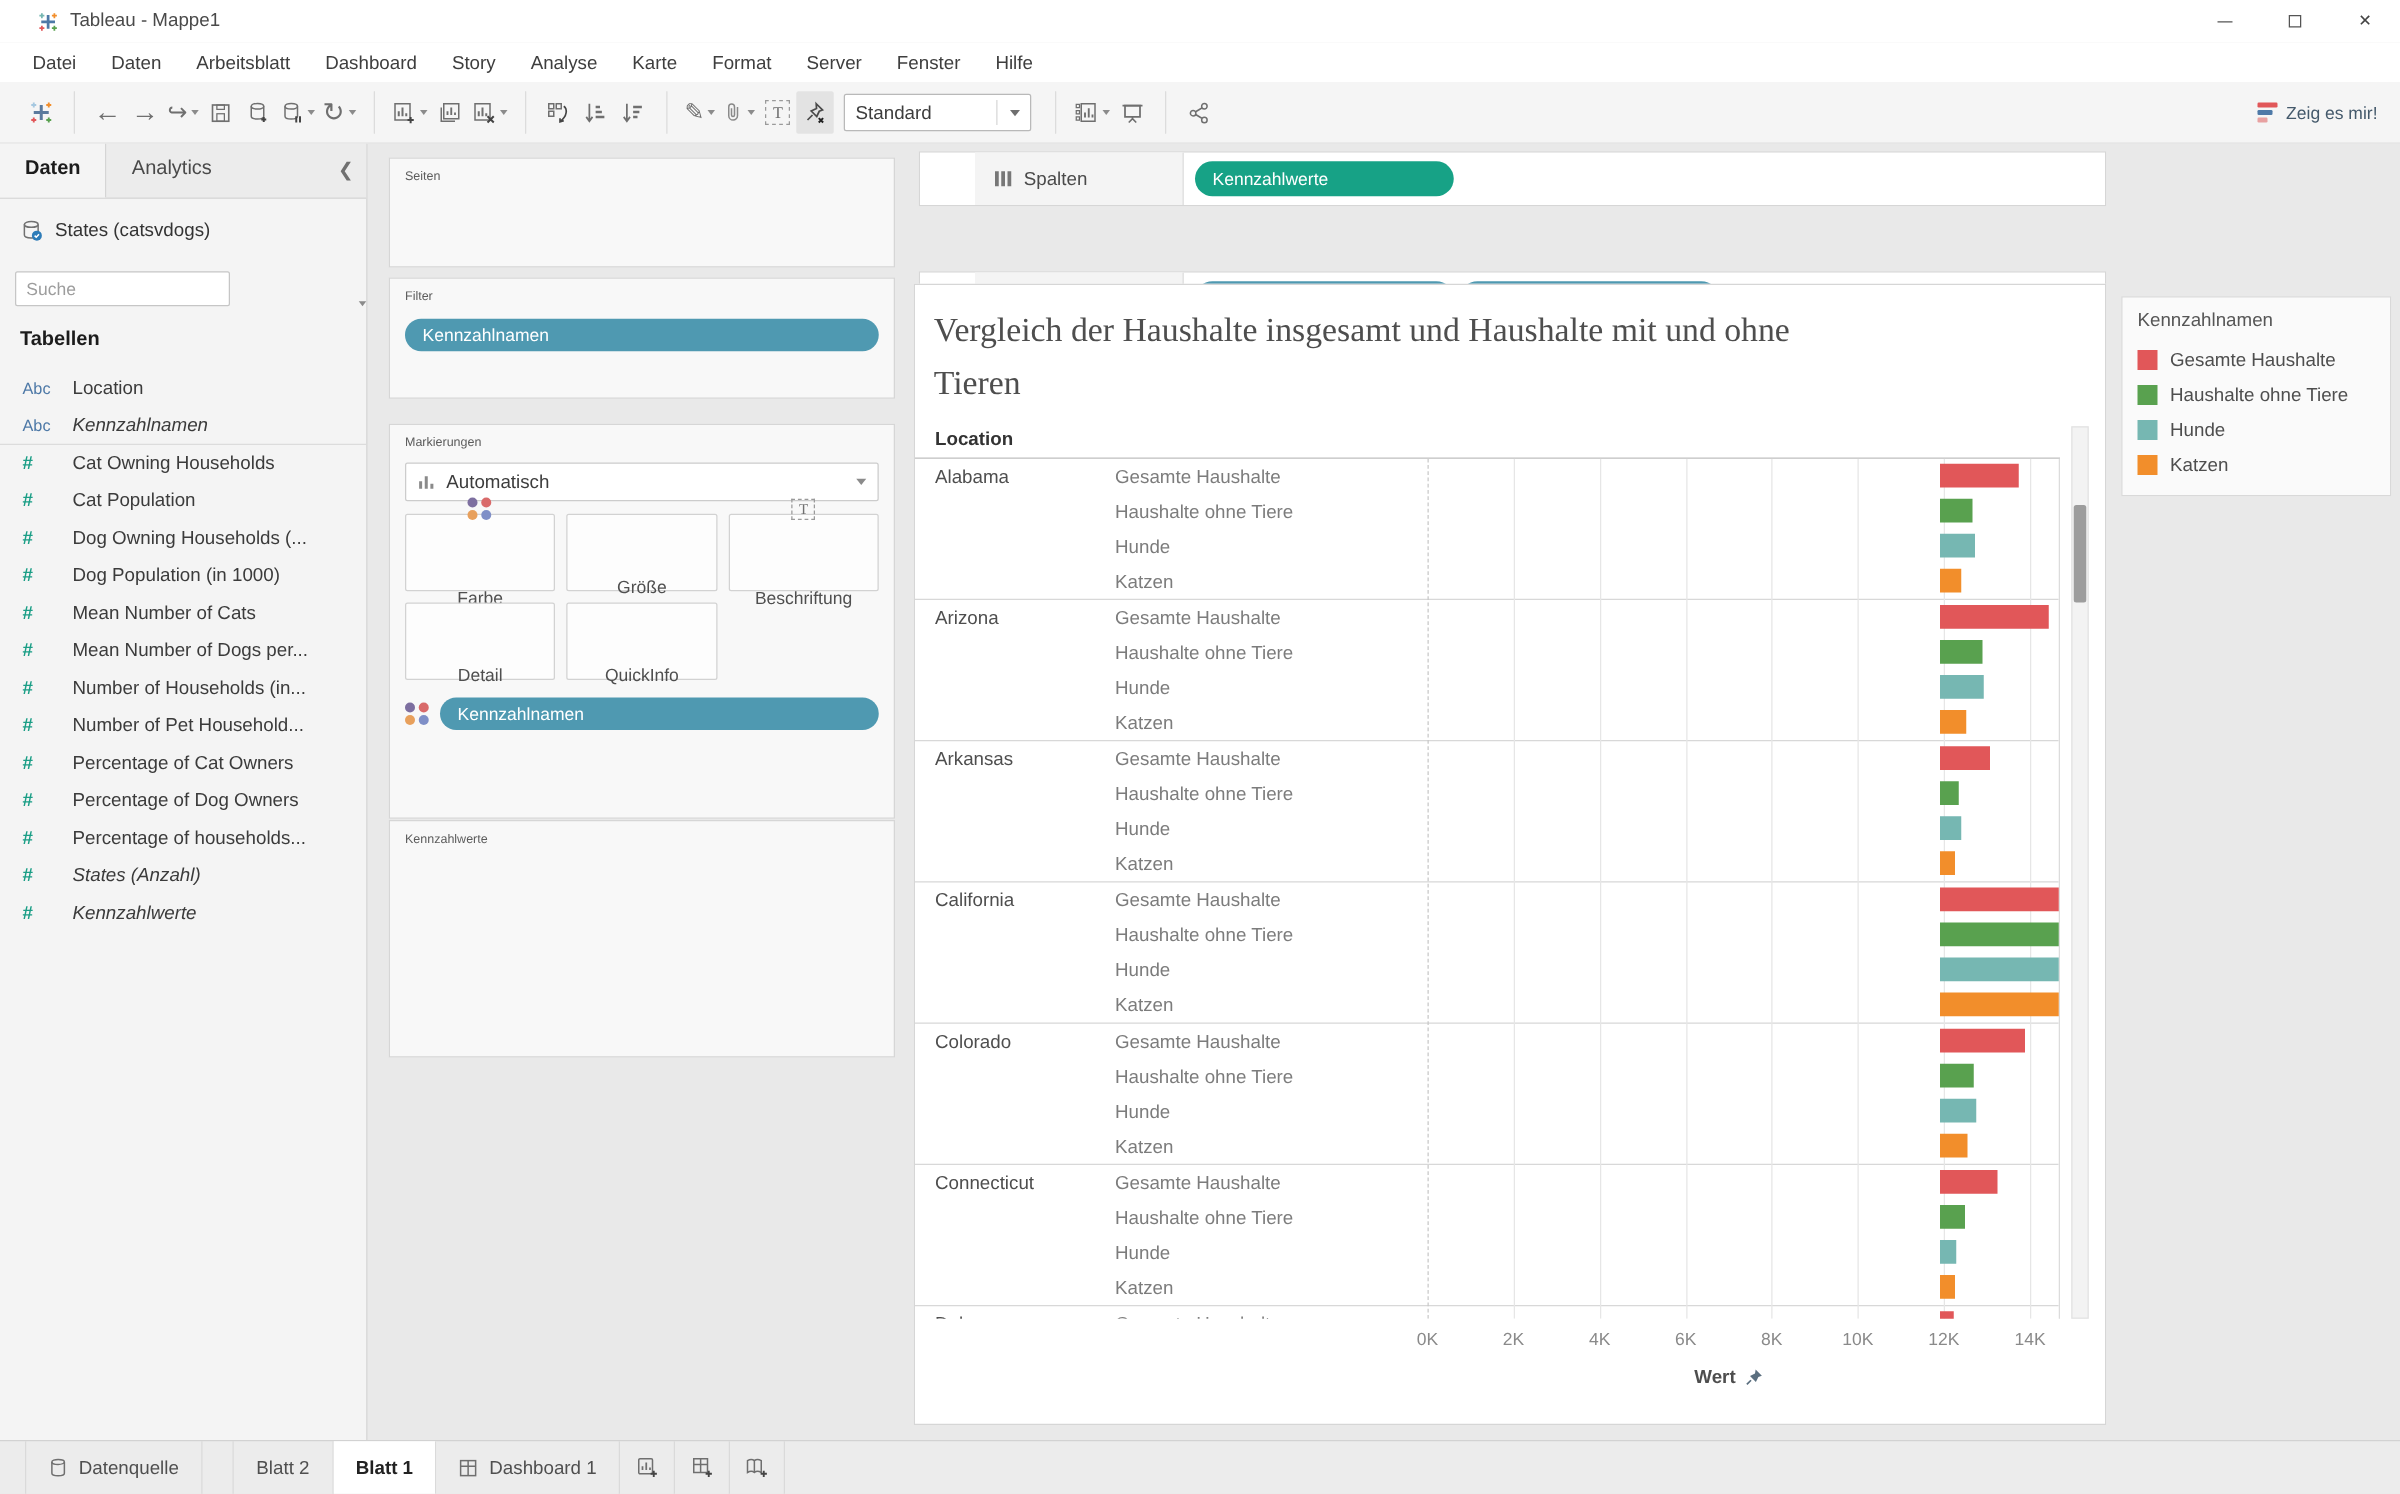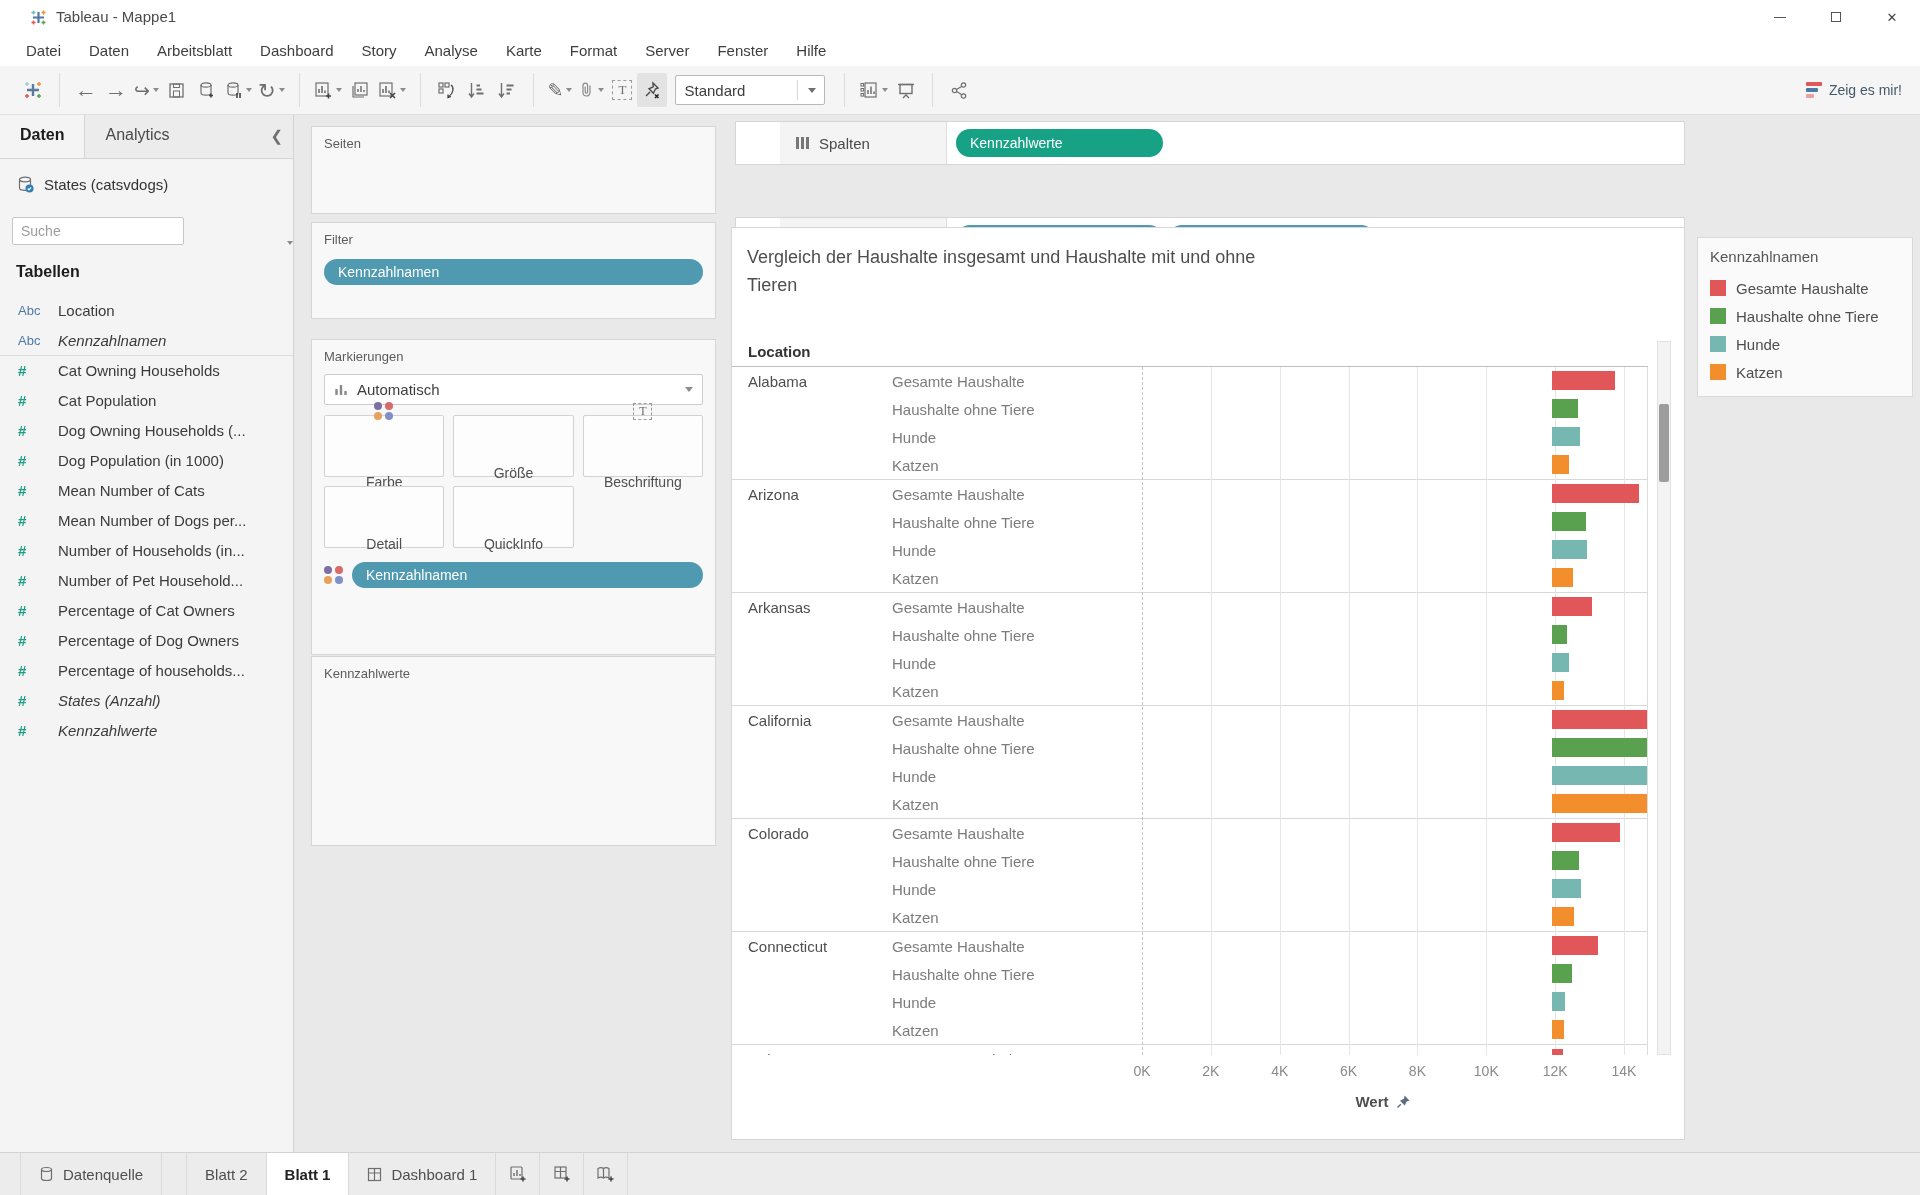--- a/index.html
+++ b/index.html
@@ -58,21 +58,21 @@
   .field-row { height:30px; display:flex; align-items:center; padding-left:18px; gap:10px; }
   .field-row.divider { border-top:1px solid #dcdcdc; }
   .field-icon { width:30px; font-size:13px; flex:none; }
   .field-icon.abc { color:#4e79a7; letter-spacing:0; }
   .field-icon.num { color:#1b9e86; font-weight:bold; font-size:15px; }
   .field-label { font-size:15px; color:#3b3b3b; white-space:nowrap; overflow:hidden; }
   .field-label.italic { font-style:italic; }
 
   
   .card { position:absolute; left:311px; width:405px; background:#f8f8f8; border:1px solid #d6d6d6; }
-  .card-label { font-size:13px; color:#5c5c5c; padding:9px 0 0 12px; }
+  .card-label { font-size:10px; color:#5c5c5c; padding:9px 0 0 12px; }
   #card-seiten { top:11px; height:88px; }
   #card-filter { top:107px; height:97px; }
   #card-marks  { top:224px; height:316px; }
   #card-mv     { top:541px; height:190px; }
   .pill { height:26px; border-radius:13px; color:#fff; font-size:14px; display:flex; align-items:center; padding:0 14px; white-space:nowrap; overflow:hidden; }
   .pill.blue { background:#4f99b1; }
   .pill.green { background:#17a286; }
   #filter-pill { margin:12px 12px 0 12px; }
   #marks-type { margin:10px 12px 0 12px; height:31px; background:#fff; border:1px solid #cccccc; border-radius:2px; display:flex; align-items:center; padding:0 9px; gap:9px; }
   #marks-type .mt-label { flex:1; font-size:15px; color:#3d3d3d; }
@@ -91,21 +91,21 @@
   #shelf-columns { top:6px; } #shelf-rows { top:58px;margin-top:44px; }
   .shelf-head { width:167px; height:100%; background:#f4f4f4; border-right:1px solid #ddd; display:flex; align-items:center; gap:10px; padding-left:16px; }
   .shelf-head .shelf-label { font-size:15px; color:#4a4a4a; }
   .shelf-pills { display:flex; gap:5px; padding-left:9px; }
   .shelf-pills .pill { width:207px; height:28px; border-radius:14px; }
   .cols-icon { display:flex; gap:2px; } .cols-icon i { width:3px; height:12px; background:#777; }
   .rows-icon { display:flex; flex-direction:column; gap:2px; } .rows-icon i { width:14px; height:2px; background:#777; }
 
   
   #chart-card { position:absolute; left:731px; top:112px; width:954px; height:913px; background:#ffffff; border:1px solid #d6d6d6; }
-  #chart-title { position:absolute; left:15px; top:16px; width:880px; font-size:18px; color:#4e4e4e; line-height:1.55; }
+  #chart-title { position:absolute; left:15px; top:16px; width:880px; font-size:27px; color:#4e4e4e; line-height:1.55;font-family:Liberation Serif, serif; }
   #chart-body { position:absolute; left:0; top:113px; width:954px; height:800px; }
   #col-header { position:absolute; left:0; top:0; width:916px; height:26px; border-bottom:1px solid #bfbfbf; }
   #col-header .ch-label { position:absolute; left:16px; top:2px; font-size:15px; font-weight:bold; color:#333; }
   #rows-viewport { position:absolute; left:0; top:26px; width:916px; height:688px; overflow:hidden; border-right:1px solid #dcdcdc; }
   #grid-overlay { position:absolute; left:0; top:0; width:916px; height:688px; pointer-events:none; }
   .gridline { position:absolute; top:0; bottom:0; width:1px; background:#e6e6e6; }
   .axis-zero { position:absolute; top:0; bottom:0; width:0; border-left:1px dashed #c8c8c8; }
   .state-block { border-bottom:1px solid #d8d8d8; }
   .chart-row { display:grid; grid-template-columns:160px 250px 1fr; height:28px; align-items:center; }
   .state-cell { font-size:15px; color:#4e4e4e; padding-left:16px; white-space:nowrap; }

